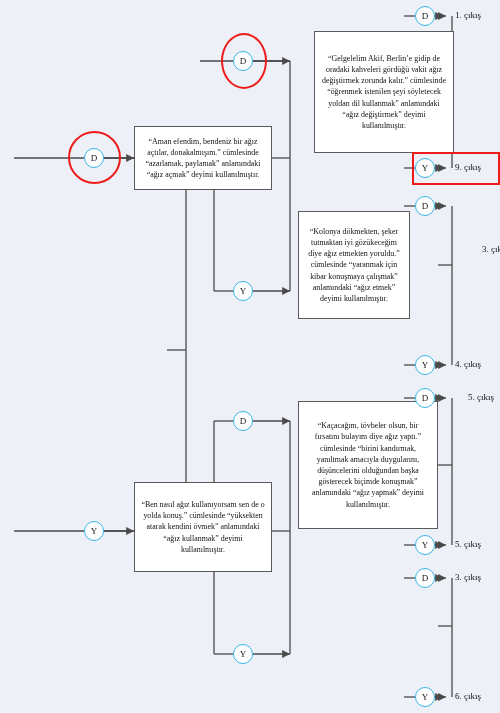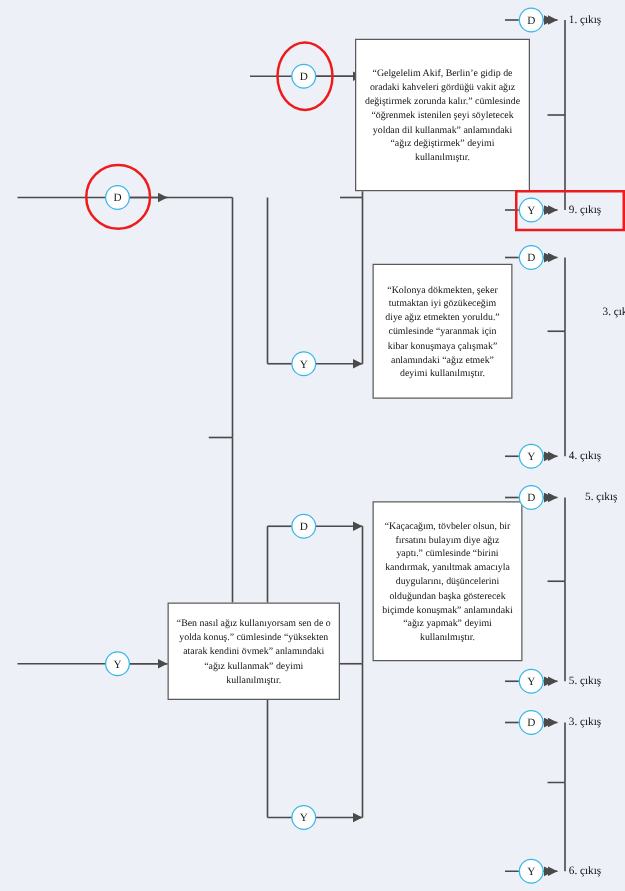--- a/index.html
+++ b/index.html
@@ -151,34 +151,37 @@
       <path d="M425,206 L443,206" marker-end="url(#arrow)"></path>
       <path d="M425,365 L443,365" marker-end="url(#arrow)"></path>
       <path d="M425,398 L443,398" marker-end="url(#arrow)"></path>
       <path d="M425,545 L443,545" marker-end="url(#arrow)"></path>
       <path d="M425,578 L443,578" marker-end="url(#arrow)"></path>
       <path d="M425,697 L443,697" marker-end="url(#arrow)"></path>
     </g>
   </svg>
 
 
-
-  <div class="box" style="left:284px;top:31px;width:140px;height:122px;font-size:7.9px;">
+  <div class="box" style="left:134px;top:126px;width:138px;height:64px;font-size:7.9px;">
+    <span>“Aman efendim, bendeniz bir ağız açtılar, donakalmışım.” cümlesinde “azarlamak, paylamak” anlamındaki “ağız açmak” deyimi kullanılmıştır.</span>
+  </div>
+
+  <div class="box" style="left:314px;top:31px;width:140px;height:122px;font-size:7.9px;">
     <span>“Gelgelelim Akif, Berlin’e gidip de oradaki kahveleri gördüğü vakit ağız değiştirmek zorunda kalır.” cümlesinde “öğrenmek istenilen şeyi söyletecek yoldan dil kullanmak” anlamındaki “ağız değiştirmek” deyimi kullanılmıştır.</span>
   </div>
 
   <div class="box" style="left:298px;top:211px;width:112px;height:108px;font-size:7.9px;">
     <span>“Kolonya dökmekten, şeker tutmaktan iyi gözükeceğim diye ağız etmekten yoruldu.” cümlesinde “yaranmak için kibar konuşmaya çalışmak” anlamındaki “ağız etmek” deyimi kullanılmıştır.</span>
   </div>
 
-  <div class="box" style="left:298px;top:401px;width:120px;height:128px;font-size:7.9px;">
+  <div class="box" style="left:298px;top:401px;width:140px;height:128px;font-size:7.9px;">
     <span>“Kaçacağım, tövbeler olsun, bir fırsatını bulayım diye ağız yaptı.” cümlesinde “birini kandırmak, yanıltmak amacıyla duygularını, düşüncelerini olduğundan başka gösterecek biçimde konuşmak” anlamındaki “ağız yapmak” deyimi kullanılmıştır.</span>
   </div>
 
-  <div class="box" style="left:134px;top:482px;width:138px;height:78px;font-size:7.9px;">
+  <div class="box" style="left:134px;top:482px;width:138px;height:90px;font-size:7.9px;">
     <span>“Ben nasıl ağız kullanıyorsam sen de o yolda konuş.” cümlesinde “yüksekten atarak kendini övmek” anlamındaki “ağız kullanmak” deyimi kullanılmıştır.</span>
   </div>
 
 
   <div class="node" style="left:84px;top:148px;width:20px;height:20px;">
     <span>D</span>
   </div>
   <div class="hl-circle" style="left:68px;top:131px;width:53px;height:53px;"></div>
 
   <div class="node" style="left:233px;top:51px;width:20px;height:20px;">

